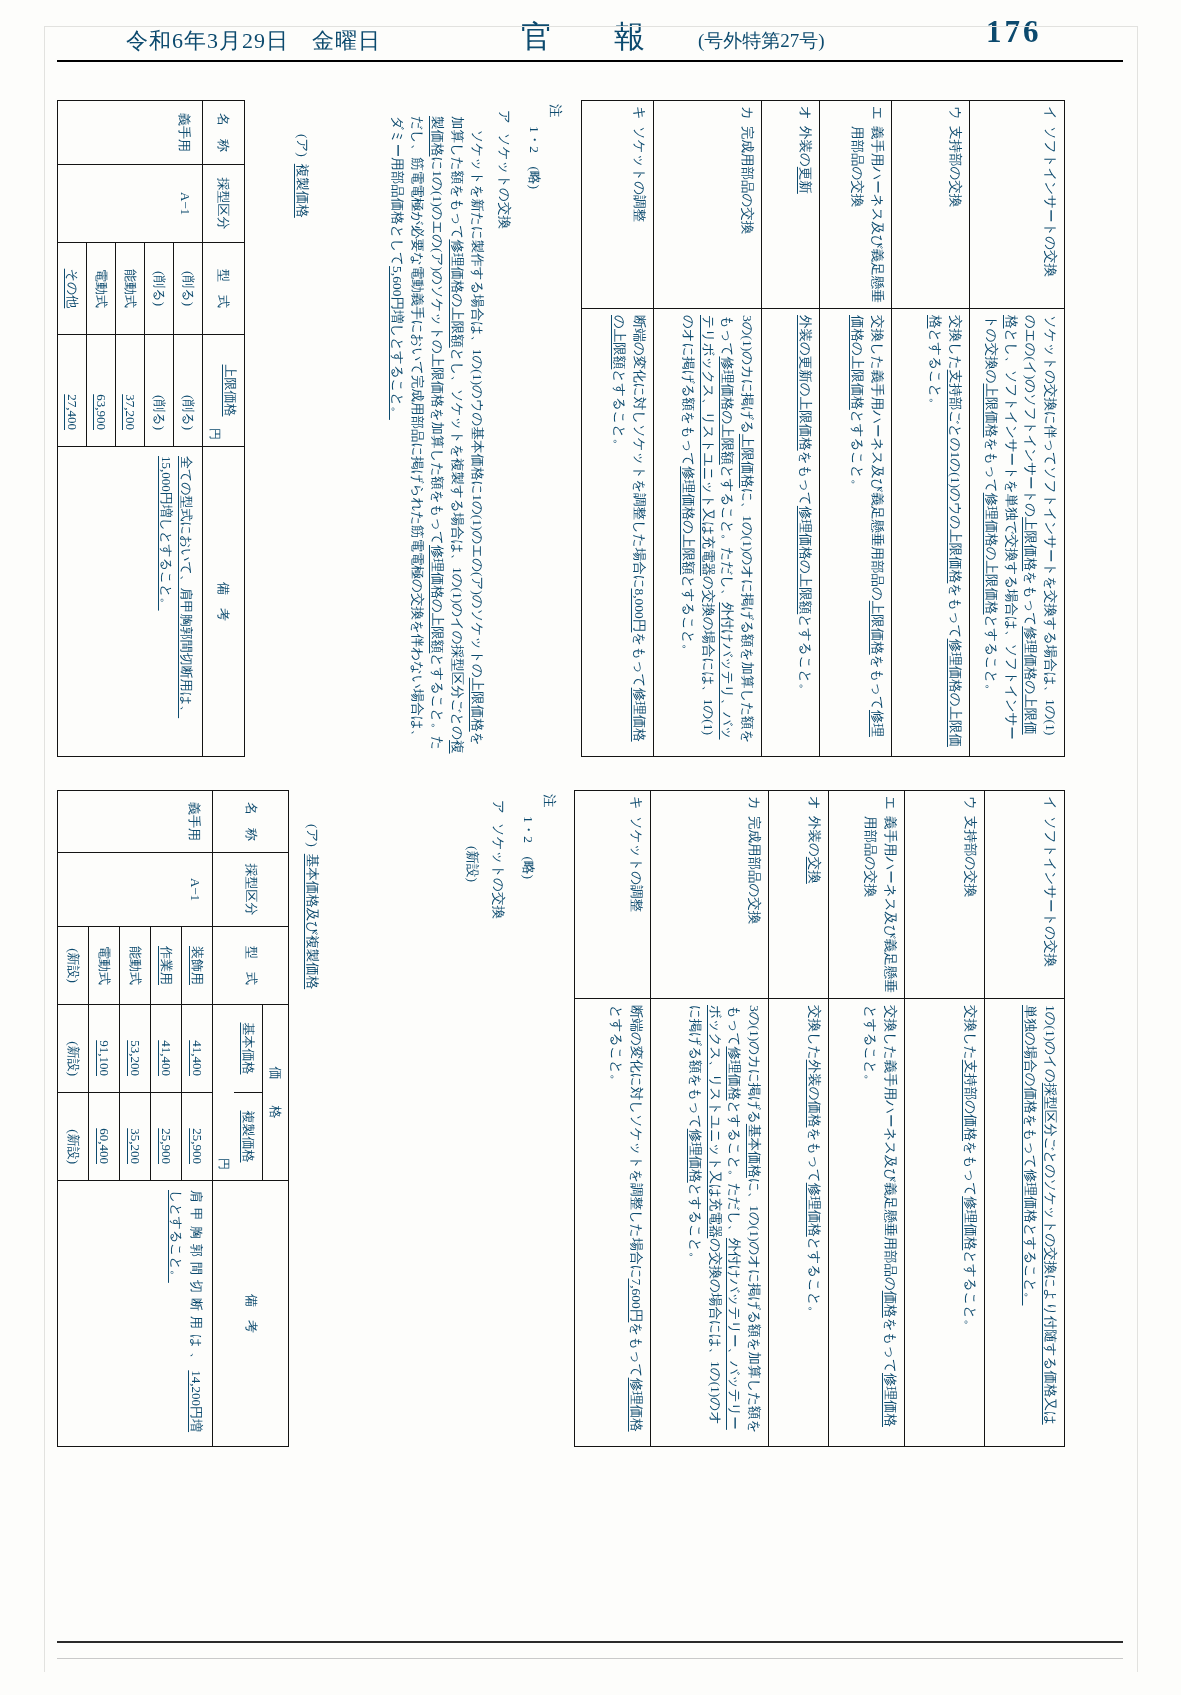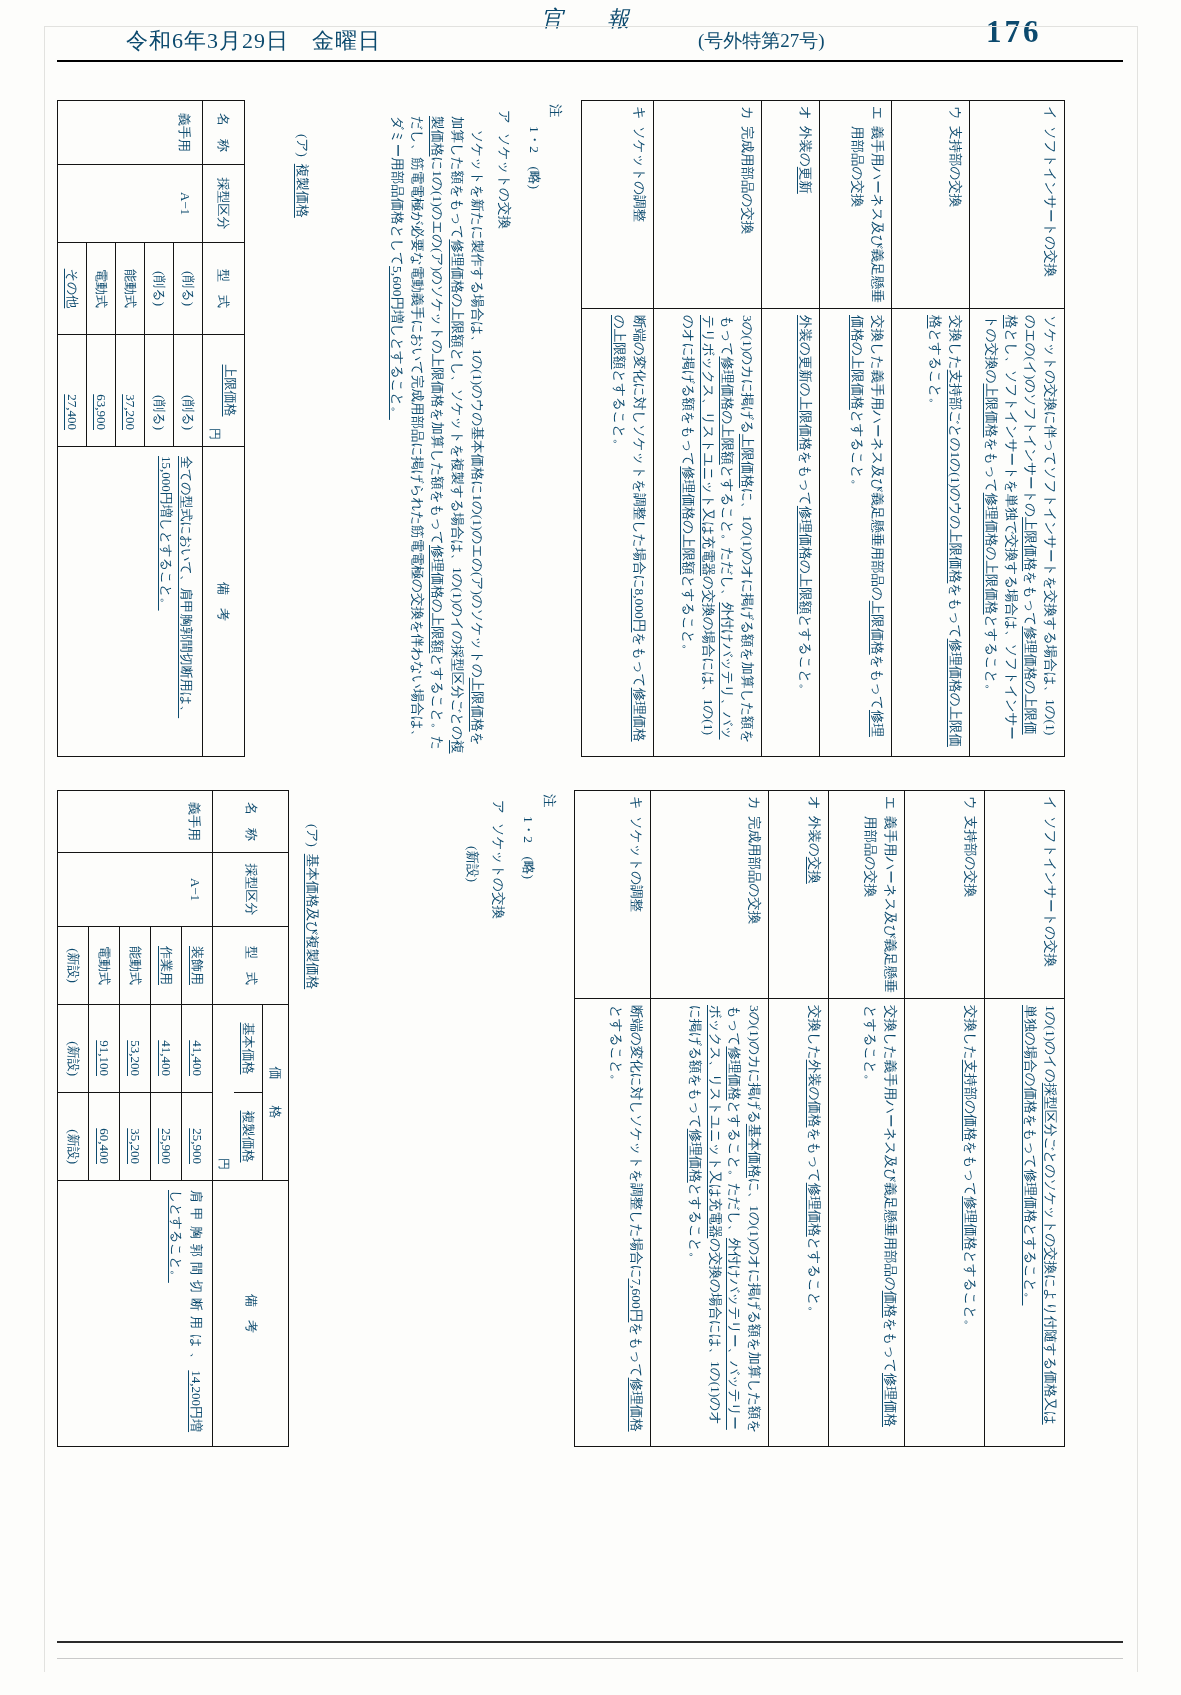--- a/index.html
+++ b/index.html
@@ -3,21 +3,21 @@
 <meta charset="utf-8">
 <style>
   html,body { margin:0; padding:0; background:#888; }
   .page {
     position:relative; width:1181px; height:1695px; margin:0 auto;
     background:#fdfdfb; overflow:hidden; color:#0c4a6e;
     font-family:"Liberation Serif","DejaVu Serif",serif;
   }
   
   .hdr-date  { position:absolute; left:126px; top:26px; font-size:22px; letter-spacing:1px; }
-  .hdr-title { position:absolute; left:50%; transform:translateX(-56%); top:4px; font-size:22px;font-style:italic; }
+  .hdr-title { position:absolute; left:50%; transform:translateX(-56%); top:16px; font-size:31px; }
   .hdr-issue { position:absolute; left:698px; top:28px; font-size:19px; }
   .hdr-page  { position:absolute; left:986px; top:14px; font-size:31px; font-weight:bold; letter-spacing:3px; }
   .hdr-rule  { position:absolute; left:57px; top:60px; width:1066px; height:2px; background:#000; }
   .ft1 { position:absolute; top:1641px; left:57px; width:1066px; height:2px; background:#2b2b2b; }
   .ft2 { position:absolute; top:1658px; left:57px; width:1066px; height:1px; background:#c9c9c9; }
   .edge-l { position:absolute; left:44px;  top:27px; width:1px; height:1645px; background:#e2e2df; }
   .edge-r { position:absolute; left:1137px;top:27px; width:1px; height:1645px; background:#e2e2df; }
   .edge-t { position:absolute; left:44px;  top:26px; width:1094px; height:1px; background:#e2e2df; }
 
   

